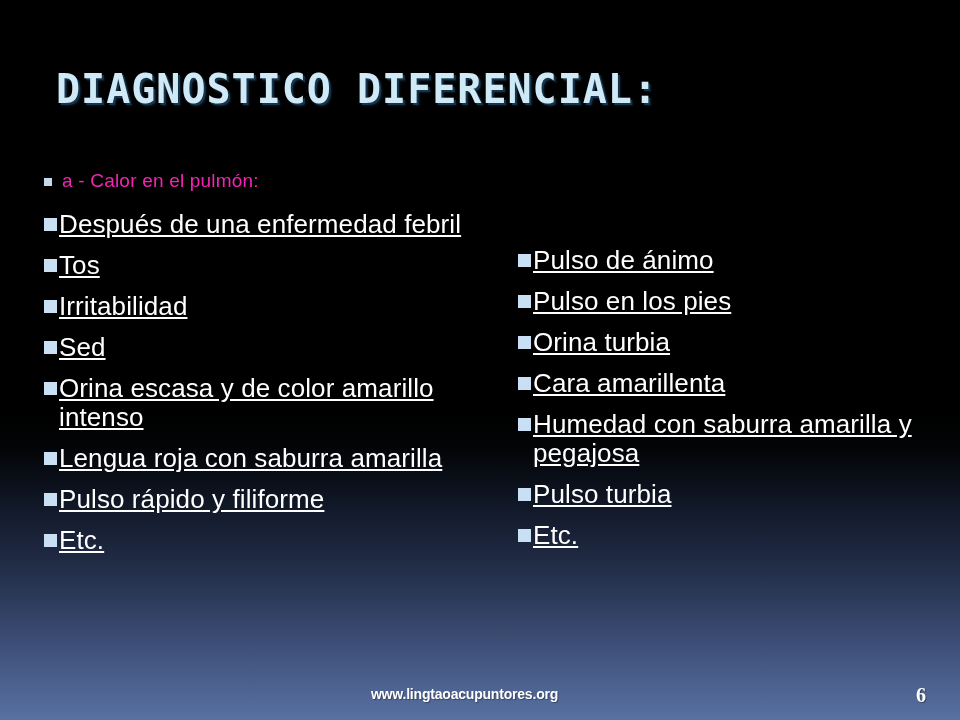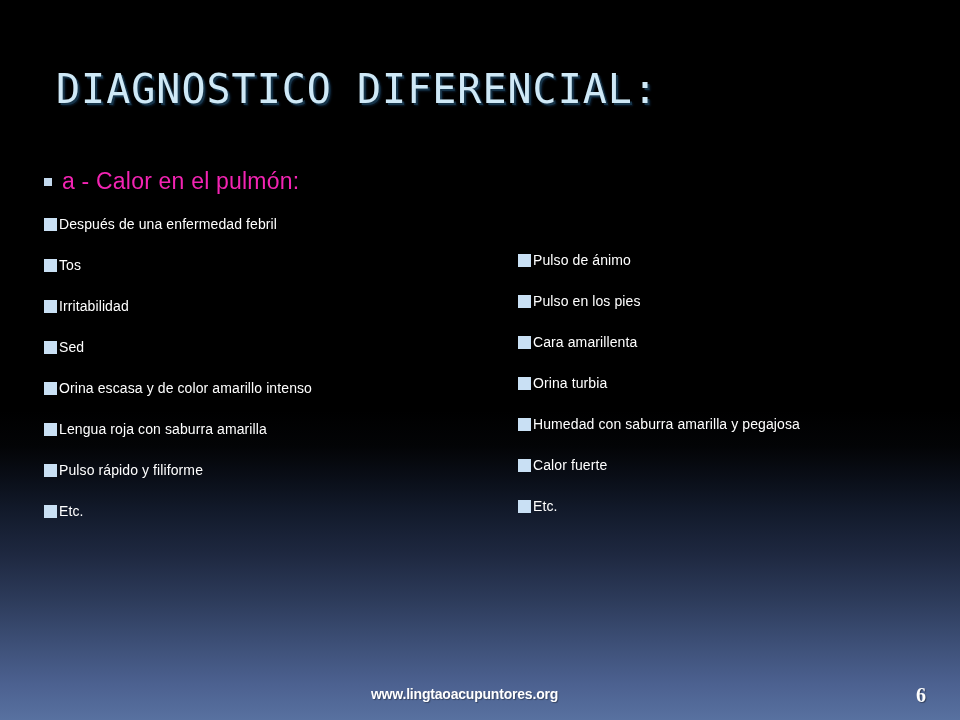--- a/index.html
+++ b/index.html
@@ -45,21 +45,21 @@
       #3c4e75 89%,
       #4c6190 95%,
       #5871a0 100%);
   }
 
   #title {
     position: absolute;
     left: 56px;
     top: 66px;
     font-family: "DejaVu Sans Mono", "Liberation Mono", monospace;
-    font-weight: normal;
+    font-weight: bold;
     font-size: 40px;
     letter-spacing: 1px;
     color: #cfe9f7;
     text-shadow: 2px 2px 0 #17354a, 3px 3px 2px rgba(10,30,50,0.8);
     white-space: nowrap;
   }
 
   .column {
     position: absolute;
     top: 168px;
@@ -76,43 +76,44 @@
     width: 8px;
     height: 8px;
     background: #c3d9ee;
     margin-top: 10px;
     margin-right: 10px;
     flex: 0 0 auto;
   }
   .head-text {
     color: #f21bb6;
     color: #f324b3;
-    font-size: 23px;
+    font-size: 19px;
     line-height: 26px;
     letter-spacing: 0.2px;
   }
 
   .item {
     display: flex;
     align-items: flex-start;
     margin-bottom: 12px;
   }
   .item-bullet {
     width: 13px;
     height: 13px;
     background: #c9e0f4;
     margin-top: 8px;
     margin-right: 2px;
     flex: 0 0 auto;
   }
   .item-text {
     color: #ffffff;
-    font-size: 14px;
+    font-size: 26px;
     line-height: 29px;
     letter-spacing: 0.1px;
+    text-decoration: underline;
   }
 
   .spacer-gap { height: 78px; }
 
   #footer-url {
     position: absolute;
     left: 0;
     right: 0;
     top: 686px;
     text-align: center;
@@ -189,33 +190,33 @@
     <div class="item">
       <span class="item-bullet"></span>
       <span class="item-text">Pulso de ánimo</span>
     </div>
     <div class="item">
       <span class="item-bullet"></span>
       <span class="item-text">Pulso en los pies</span>
     </div>
     <div class="item">
       <span class="item-bullet"></span>
+      <span class="item-text">Orina turbia</span>
+    </div>
+    <div class="item">
+      <span class="item-bullet"></span>
       <span class="item-text">Cara amarillenta</span>
     </div>
     <div class="item">
       <span class="item-bullet"></span>
-      <span class="item-text">Orina turbia</span>
-    </div>
-    <div class="item">
-      <span class="item-bullet"></span>
       <span class="item-text">Humedad con saburra amarilla y pegajosa</span>
     </div>
     <div class="item">
       <span class="item-bullet"></span>
-      <span class="item-text">Calor fuerte</span>
+      <span class="item-text">Pulso turbia</span>
     </div>
     <div class="item">
       <span class="item-bullet"></span>
       <span class="item-text">Etc.</span>
     </div>
   </div>
 
   <div id="footer-url">www.lingtaoacupuntores.org</div>
   <div id="page-number">6</div>
 

